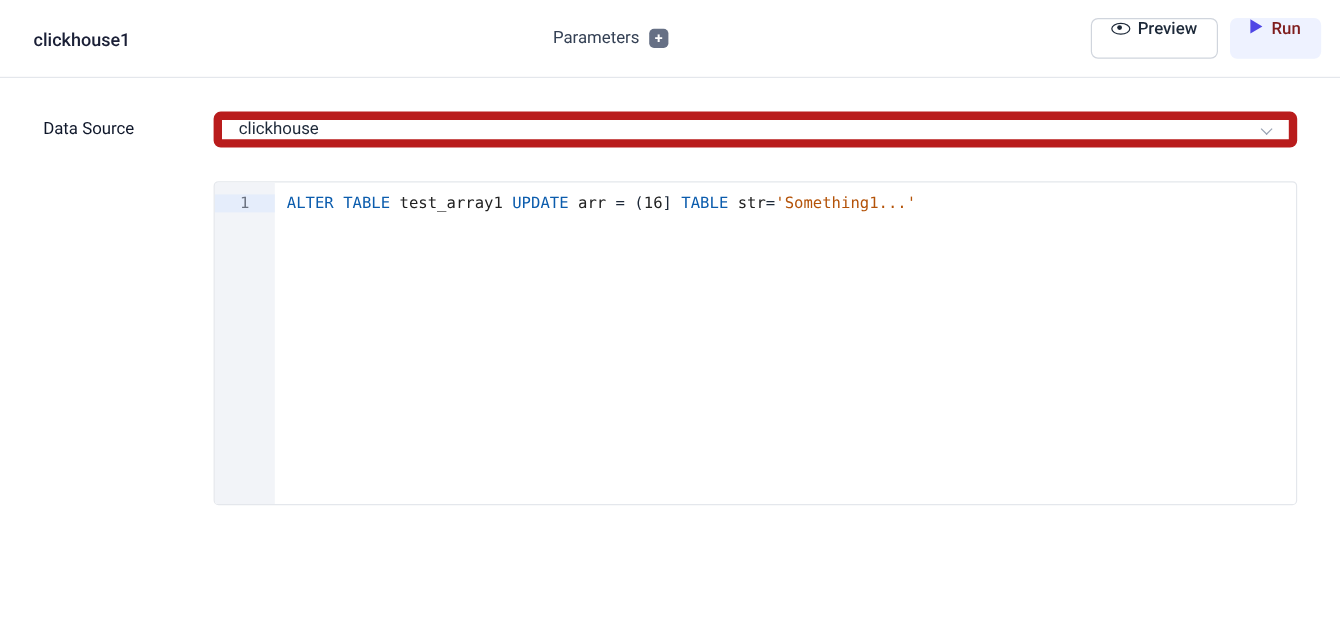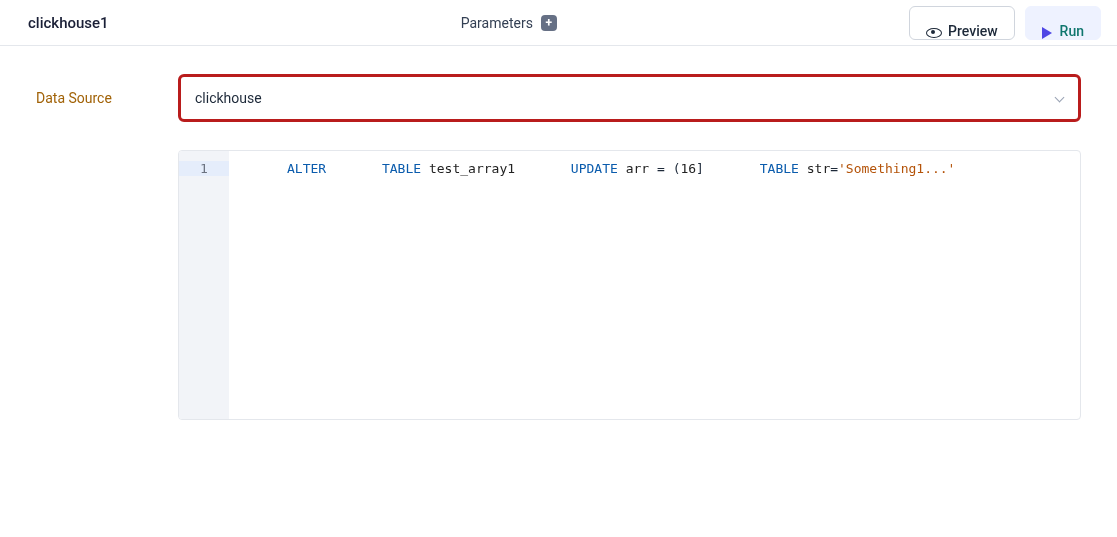--- a/index.html
+++ b/index.html
@@ -7,21 +7,21 @@
       font-family: -apple-system, BlinkMacSystemFont, "Segoe UI", Roboto, Helvetica, Arial, sans-serif;
       background: #ffffff;
       color: #1a1f36;
       width: 1117px;
       height: 537px;
       overflow: hidden;
     }
     .topbar {
       display: flex;
       align-items: center;
-      height: 46px;
+      height: 65px;
       padding: 0 16px;
       border-bottom: 1px solid #e4e7ec;
     }
     .topbar .left {
       flex: 0 0 auto;
       padding-left: 12px;
     }
     .topbar .center {
       flex: 1;
       display: flex;
@@ -52,39 +52,39 @@
       display: inline-flex;
       align-items: center;
       justify-content: center;
       font-size: 12px;
       font-weight: 700;
       line-height: 1;
       cursor: pointer;
     }
     .btn {
       display: inline-flex;
-      align-items: flex-end;
+      align-items: flex-start;
       gap: 8px;
       height: 34px;
       padding: 0 16px;
       border-radius: 6px;
       font-size: 14px;
       font-weight: 500;
       cursor: pointer;
       user-select: none;
       border: 1px solid transparent;
     }
     .btn-preview {
       background: #fff;
       border: 1px solid #d0d5dd;
       color: #1d2939;
     }
     .btn-run {
       background: #eef2ff;
-      color: #0f766e;
+      color: #7f1d1d;
       border: 1px solid #eef2ff;
     }
     .eye-icon {
       width: 14px; height: 14px; display:inline-block; position:relative;
     }
     .eye-icon::before {
       content:""; position:absolute; top:3px; left:0; width:14px; height:8px;
       border:1.5px solid #1d2939; border-radius:8px/5px;
     }
     .eye-icon::after {
@@ -101,32 +101,32 @@
       padding: 28px 36px 36px 36px;
     }
     .row {
       display: flex;
       align-items: center;
       margin-bottom: 28px;
     }
     .label-col {
       width: 142px;
       font-size: 14px;
-      color: #a16207;
+      color: #0f172a;
     }
     .field-col {
       flex: 1;
     }
     .select {
       display: flex;
       align-items: center;
       justify-content: space-between;
-      height: 48px;
+      height: 30px;
       padding: 0 14px;
-      border: 3px solid #b91c1c;
+      border: 7px solid #b91c1c;
       border-radius: 6px;
       background: #fff;
       font-size: 14px;
       color: #1d2939;
       cursor: pointer;
     }
     .chevron {
       width: 10px; height: 10px; position: relative;
     }
     .chevron::before {
@@ -160,21 +160,21 @@
       display:block;
     }
     .code {
       flex:1;
       padding:10px 10px;
       font-family: Menlo, Consolas, Monaco, monospace;
       font-size:13px;
       color:#1d2939;
       white-space: pre;
     }
-    .kw { color:#0b5cad;margin-left:48px; }
+    .kw { color:#0b5cad; }
     .id { color:#222; }
     .num { color:#222; }
     .str { color:#b45309; }
   </style>
 </head>
 <body>
 
 <div class="topbar">
   <div class="left">
     <span class="title">clickhouse1</span>

